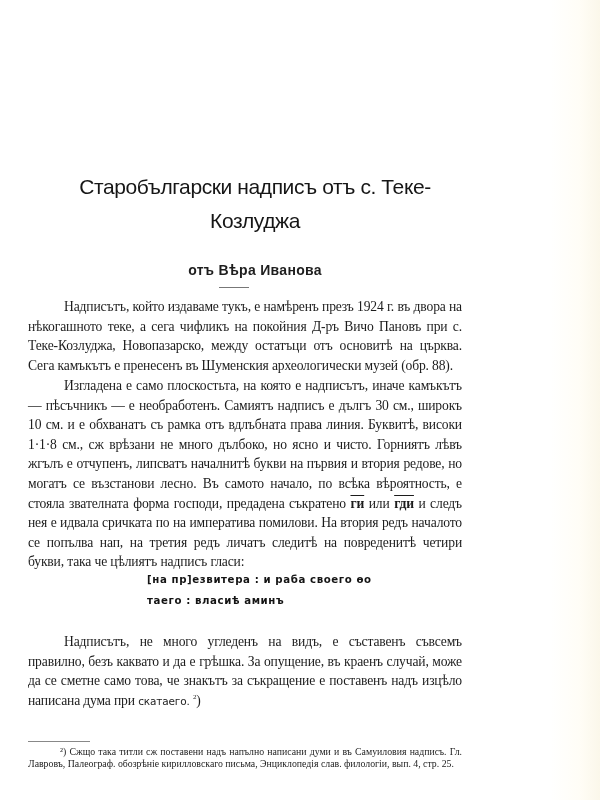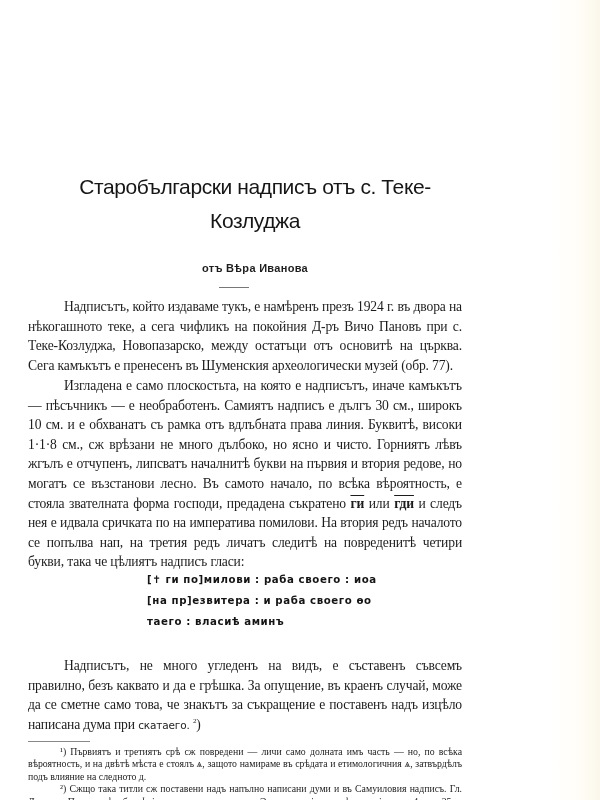--- a/index.html
+++ b/index.html
@@ -16,34 +16,34 @@
   }
   .title {
     position: absolute; left: 20px; width: 470px; top: 170px;
     text-align: center; font-family: "Liberation Sans", sans-serif;
     font-size: 21px; line-height: 34px; letter-spacing: -0.4px;
     color: #161616; font-weight: normal; margin: 0;
   }
   .author {
     position: absolute; left: 20px; width: 470px; top: 262px;
     text-align: center; font-family: "Liberation Sans", sans-serif;
-    font-size: 11px; font-weight: bold; letter-spacing: 0.3px; color: #1e1e1e;
+    font-size: 14px; font-weight: bold; letter-spacing: 0.3px; color: #1e1e1e;
   }
   .title-rule {
     position: absolute; left: 219px; top: 287px; width: 30px; height: 1px; background: #777;
   }
   .body-text {
     position: absolute; left: 28px; width: 434px;
     font-size: 13.6px; line-height: 19.6px; text-align: justify;
     color: #1c1c1c; letter-spacing: -0.15px;
   }
   .body-text p { margin: 0; text-indent: 36px; }
   .p1 { top: 297px; }
   .p2 { top: 376px; }
-  .p3 { top: 656px; }
+  .p3 { top: 632px; }
   .b { font-weight: normal; }
   .ol { text-decoration: overline; font-weight: bold; margin-top: 28px; }
   .inscription {
     position: absolute; left: 147px; top: 569px; width: 300px;
     font-family: "DejaVu Sans", sans-serif; font-weight: bold;
     font-size: 10.2px; line-height: 21px; letter-spacing: 0.6px; color: #141414;
   }
   .inscription div { white-space: nowrap; }
   .fn-rule {
     position: absolute; left: 28px; top: 741px; width: 62px; height: 1px; background: #888;
@@ -62,35 +62,33 @@
 
 <h1 class="title">
   <span>Старобългарски надписъ отъ с. Теке-</span><br>
   <span>Козлуджа</span>
 </h1>
 
 <div class="author">отъ Вѣра Иванова</div>
 <div class="title-rule"></div>
 
 <div class="body-text p1">
-  <p>Надписътъ, който издаваме тукъ, е намѣренъ презъ 1924 г. въ двора на нѣкогашното теке, а сега чифликъ на покойния Д-ръ Вичо Пановъ при с. Теке-Козлуджа, Новопазарско, между остатъци отъ основитѣ на църква. Сега камъкътъ е пренесенъ въ Шуменския археологически музей (обр. 77).</p>
+  <p>Надписътъ, който издаваме тукъ, е намѣренъ презъ 1924 г. въ двора на нѣкогашното теке, а сега чифликъ на покойния Д-ръ Вичо Пановъ при с. Теке-Козлуджа, Новопазарско, между остатъци отъ основитѣ на църква. Сега камъкътъ е пренесенъ въ Шуменския археологически музей (обр. 88).</p>
 </div>
 
 <div class="body-text p2">
   <p><span>Изгладена е само плоскостьта, на която е надписътъ, иначе камъкътъ — пѣсъчникъ — е необработенъ. Самиятъ надписъ е дългъ 30 см., широкъ 10 см. и е обхванатъ съ рамка отъ вдлъбната права линия. Буквитѣ, високи 1·1·8 см., сж врѣзани не много дълбоко, но ясно и чисто. Горниятъ лѣвъ жгълъ е отчупенъ, липсватъ началнитѣ букви на първия и втория редове, но могатъ се възстанови лесно. Въ самото начало, по всѣка вѣроятность, е стояла звателната форма </span><span class="b">господи</span><span>, предадена съкратено </span><span class="ol">ги</span><span> или </span><span class="ol">гди</span><span> и следъ нея е идвала сричката </span><span class="b">по</span><span> на императива </span><span class="b">помилови</span><span>. На втория редъ началото се попълва </span><span class="b">нап</span><span>, на третия редъ личатъ следитѣ на повреденитѣ четири букви, така че цѣлиятъ надписъ гласи:</span></p>
 </div>
 
 <div class="inscription">
-  <div>[✝ ги по]милови : раба своего : иоа</div>
   <div>[на пр]езвитера : и раба своего ѳо</div>
   <div>таего : власиѣ аминъ</div>
 </div>
 
 <div class="body-text p3">
   <p><span>Надписътъ, не много угледенъ на видъ, е съставенъ съвсемъ правилно, безъ каквато и да е грѣшка. За опущение, въ краенъ случай, може да се сметне само това, че знакътъ за съкращение е поставенъ надъ изцѣло написана дума при </span><span class="b" style="font-family:'DejaVu Sans',sans-serif;font-size:10.5px;">скатаего.</span> <sup>2</sup><span>)</span></p>
 </div>
 
 <div class="fn-rule"></div>
 
 <div class="footnotes">
-  <p>¹) Първиятъ и третиятъ срѣ сж повредени — личи само долната имъ часть — но, по всѣка вѣроятность, и на двѣтѣ мѣста е стоялъ ѧ, защото намираме въ срѣдата и етимологичния ѧ, затвърдѣлъ подъ влияние на следното д.</p>
   <p>²) Сжщо така титли сж поставени надъ напълно написани думи и въ Самуиловия надписъ. Гл. Лавровъ, Палеограф. обозрѣніе кирилловскаго письма, Энциклопедія слав. филологіи, вып. 4, стр. 25.</p>
 </div>
 
 </body></html>

